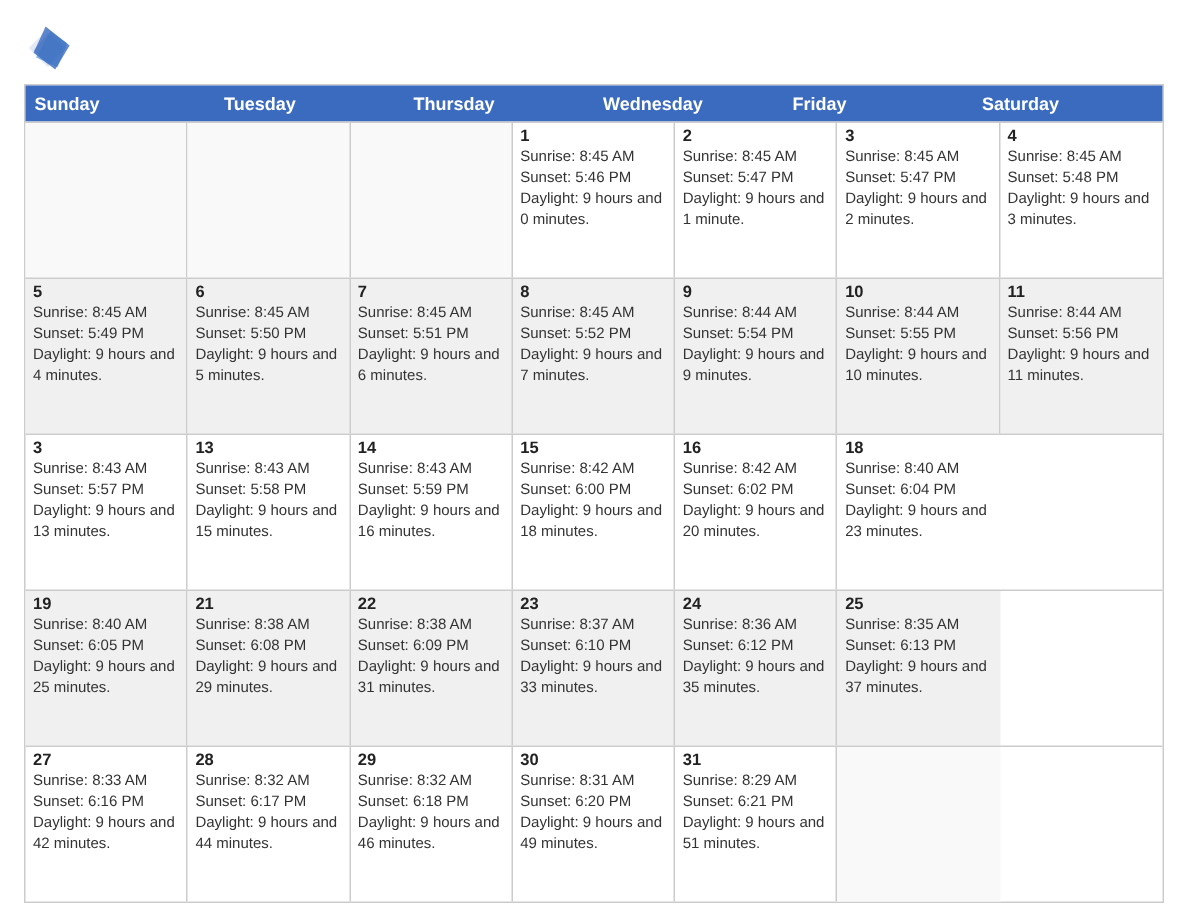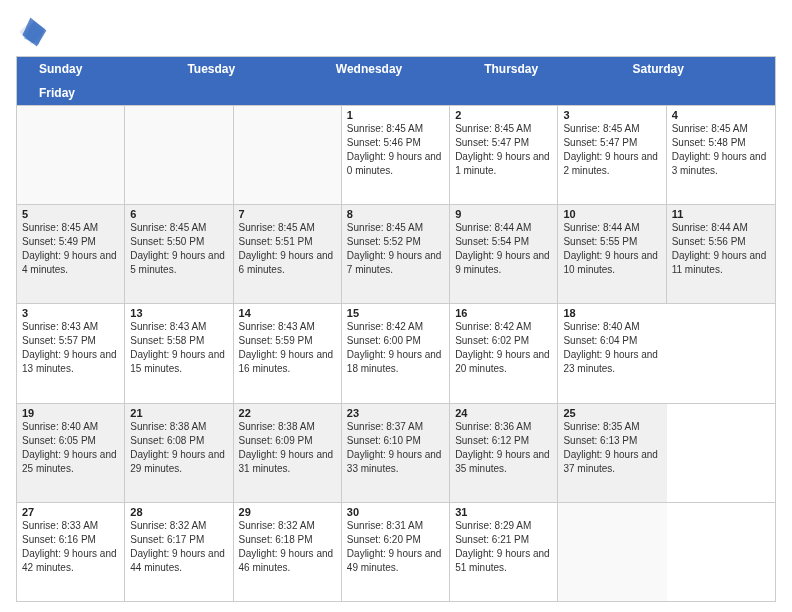--- a/index.html
+++ b/index.html
@@ -54,23 +54,22 @@
       color: #555;
     }
     .calendar {
       flex: 1;
       display: flex;
       flex-direction: column;
       border: 1px solid #ccc;
     }
     .cal-header {
       display: grid;
-      grid-template-columns: repeat(5, 1fr);
+      grid-template-columns: repeat(6, 1fr);
       background: #3a6bbf;
-      padding-left: 16px;
     }
     .cal-header-cell {
       color: #fff;
       font-size: 12px;
       font-weight: bold;
       padding: 5px 6px;
       text-align: left;
     }
     .cal-body {
       flex: 1;
@@ -132,24 +131,24 @@
     <div class="title-block">
       <div class="month-title"></div>
       <div class="location"></div>
     </div>
   </div>
 
   <div class="calendar">
     <div class="cal-header">
     <div class="cal-header-cell">Sunday</div>
         <div class="cal-header-cell">Tuesday</div>
+        <div class="cal-header-cell">Thursday</div>
         <div class="cal-header-cell">Wednesday</div>
-        <div class="cal-header-cell">Thursday</div>
+        <div class="cal-header-cell">Friday</div>
         <div class="cal-header-cell">Saturday</div>
-        <div class="cal-header-cell">Friday</div>
       </div>
     <div class="cal-body">
     <div class="cal-row">
           <div class="cal-cell empty"></div>
           <div class="cal-cell empty"></div>
           <div class="cal-cell empty"></div>
           <div class="cal-cell">
             <div class="day-num">1</div>
             <div class="cell-info">Sunrise: 8:45 AM<br>Sunset: 5:46 PM<br>Daylight: 9 hours and 0 minutes.</div>
           </div>

